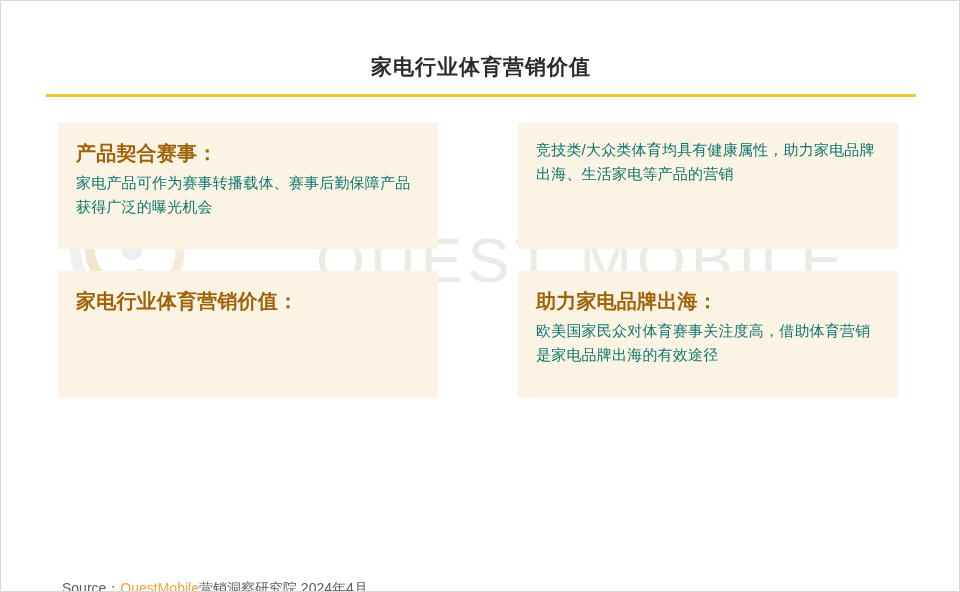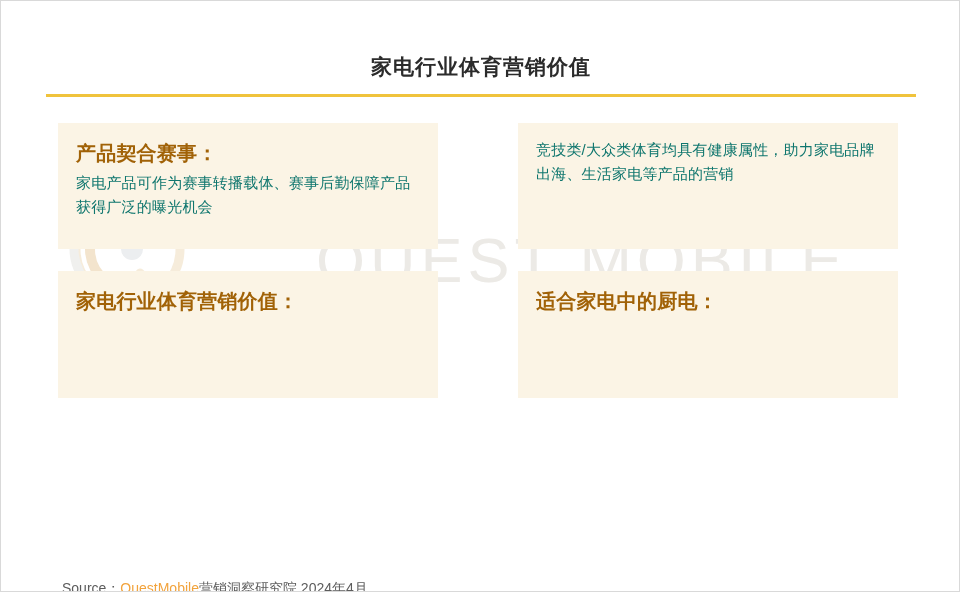--- a/index.html
+++ b/index.html
@@ -155,20 +155,21 @@
 
     <div class="card">
       <p class="card-body">竞技类/大众类体育均具有健康属性，助力家电品牌出海、生活家电等产品的营销</p>
     </div>
 
     <div class="card">
       <p class="card-heading">家电行业体育营销价值：</p>
     </div>
 
     <div class="card">
-      <p class="card-heading">适合家电中的厨电：</p>
+      <p class="card-heading">助力家电品牌出海：</p>
+      <p class="card-body">欧美国家民众对体育赛事关注度高，借助体育营销是家电品牌出海的有效途径</p>
     </div>
 
   </div>
 
   <div class="source"><span class="lbl">Source：</span><span class="brand">QuestMobile</span><span class="lbl">营销洞察研究院 2024年4月</span></div>
 
 </div>
 
 </body></html>

